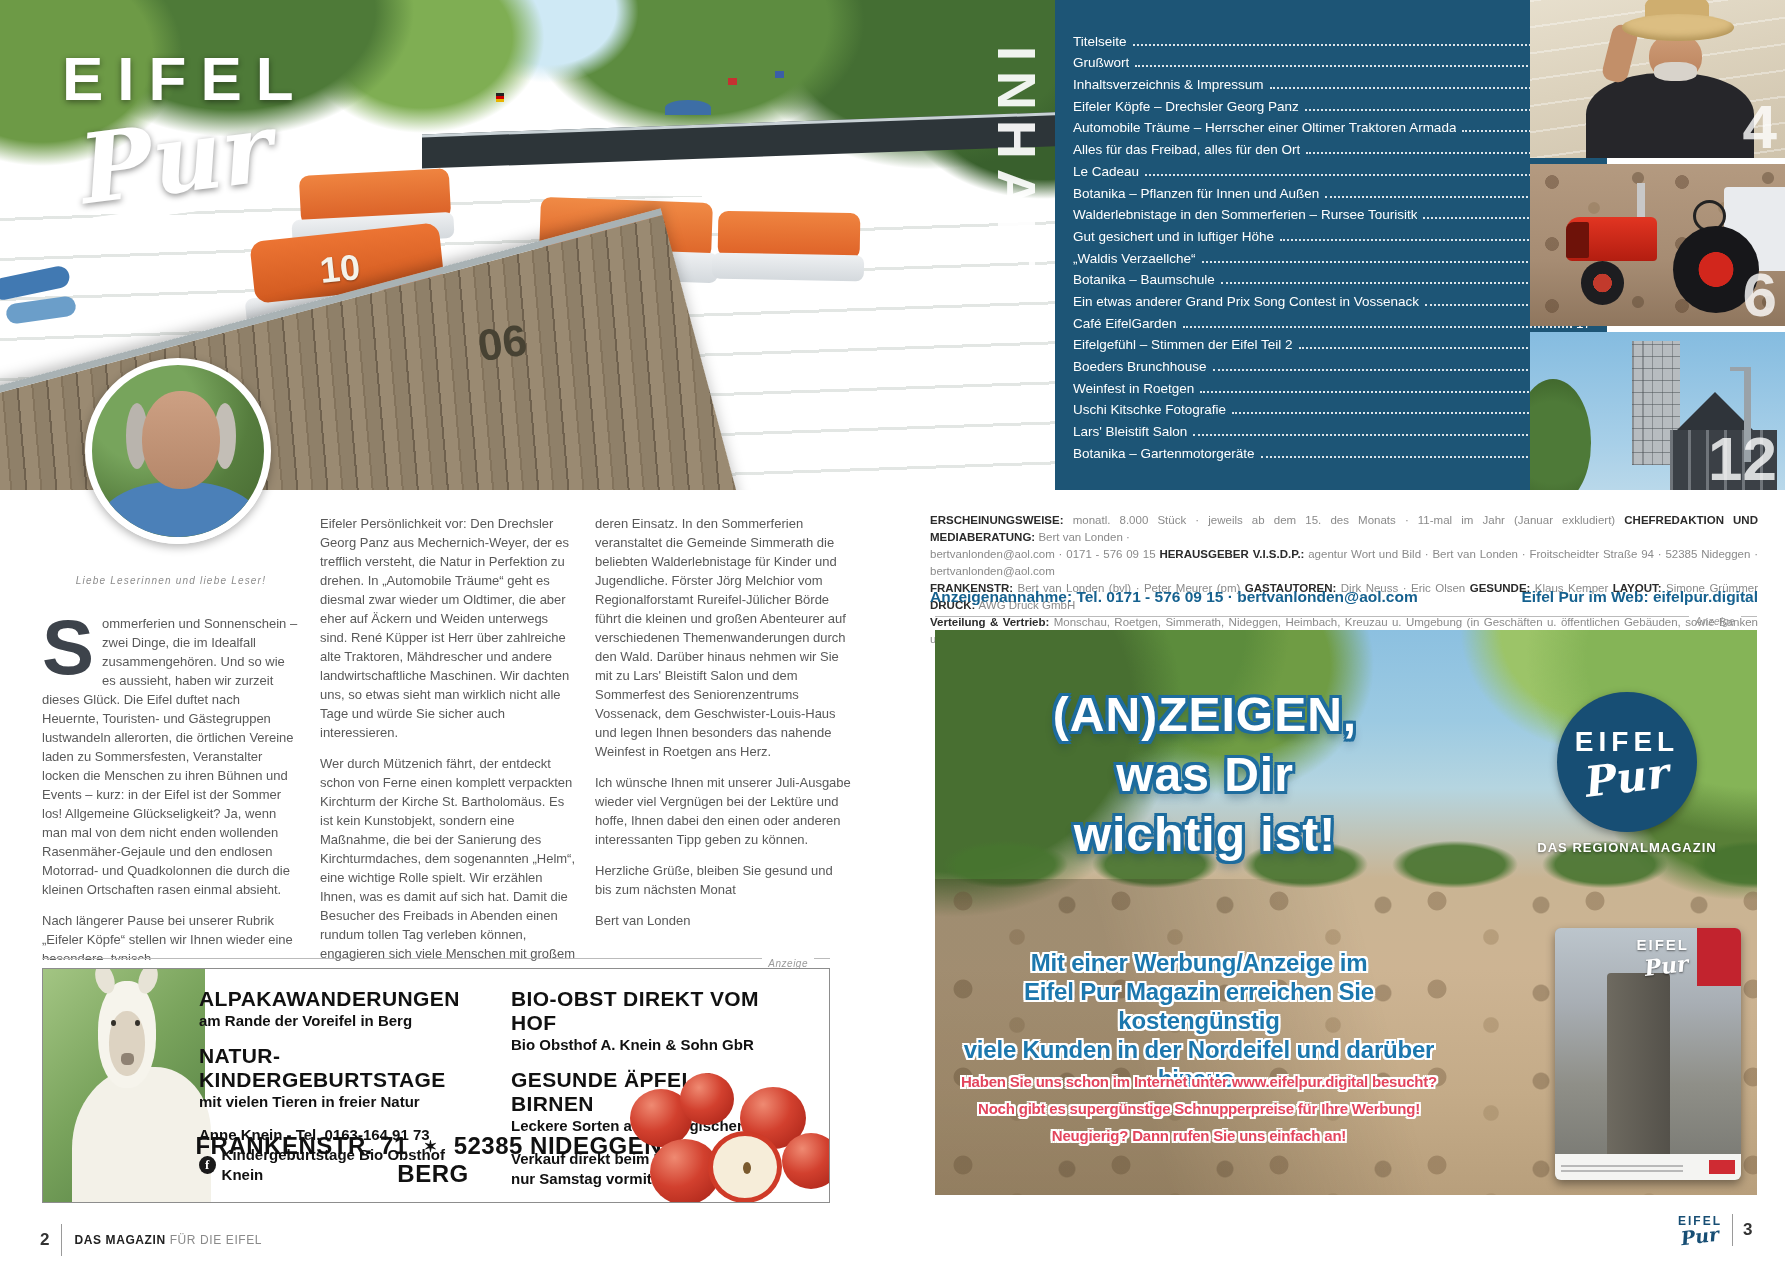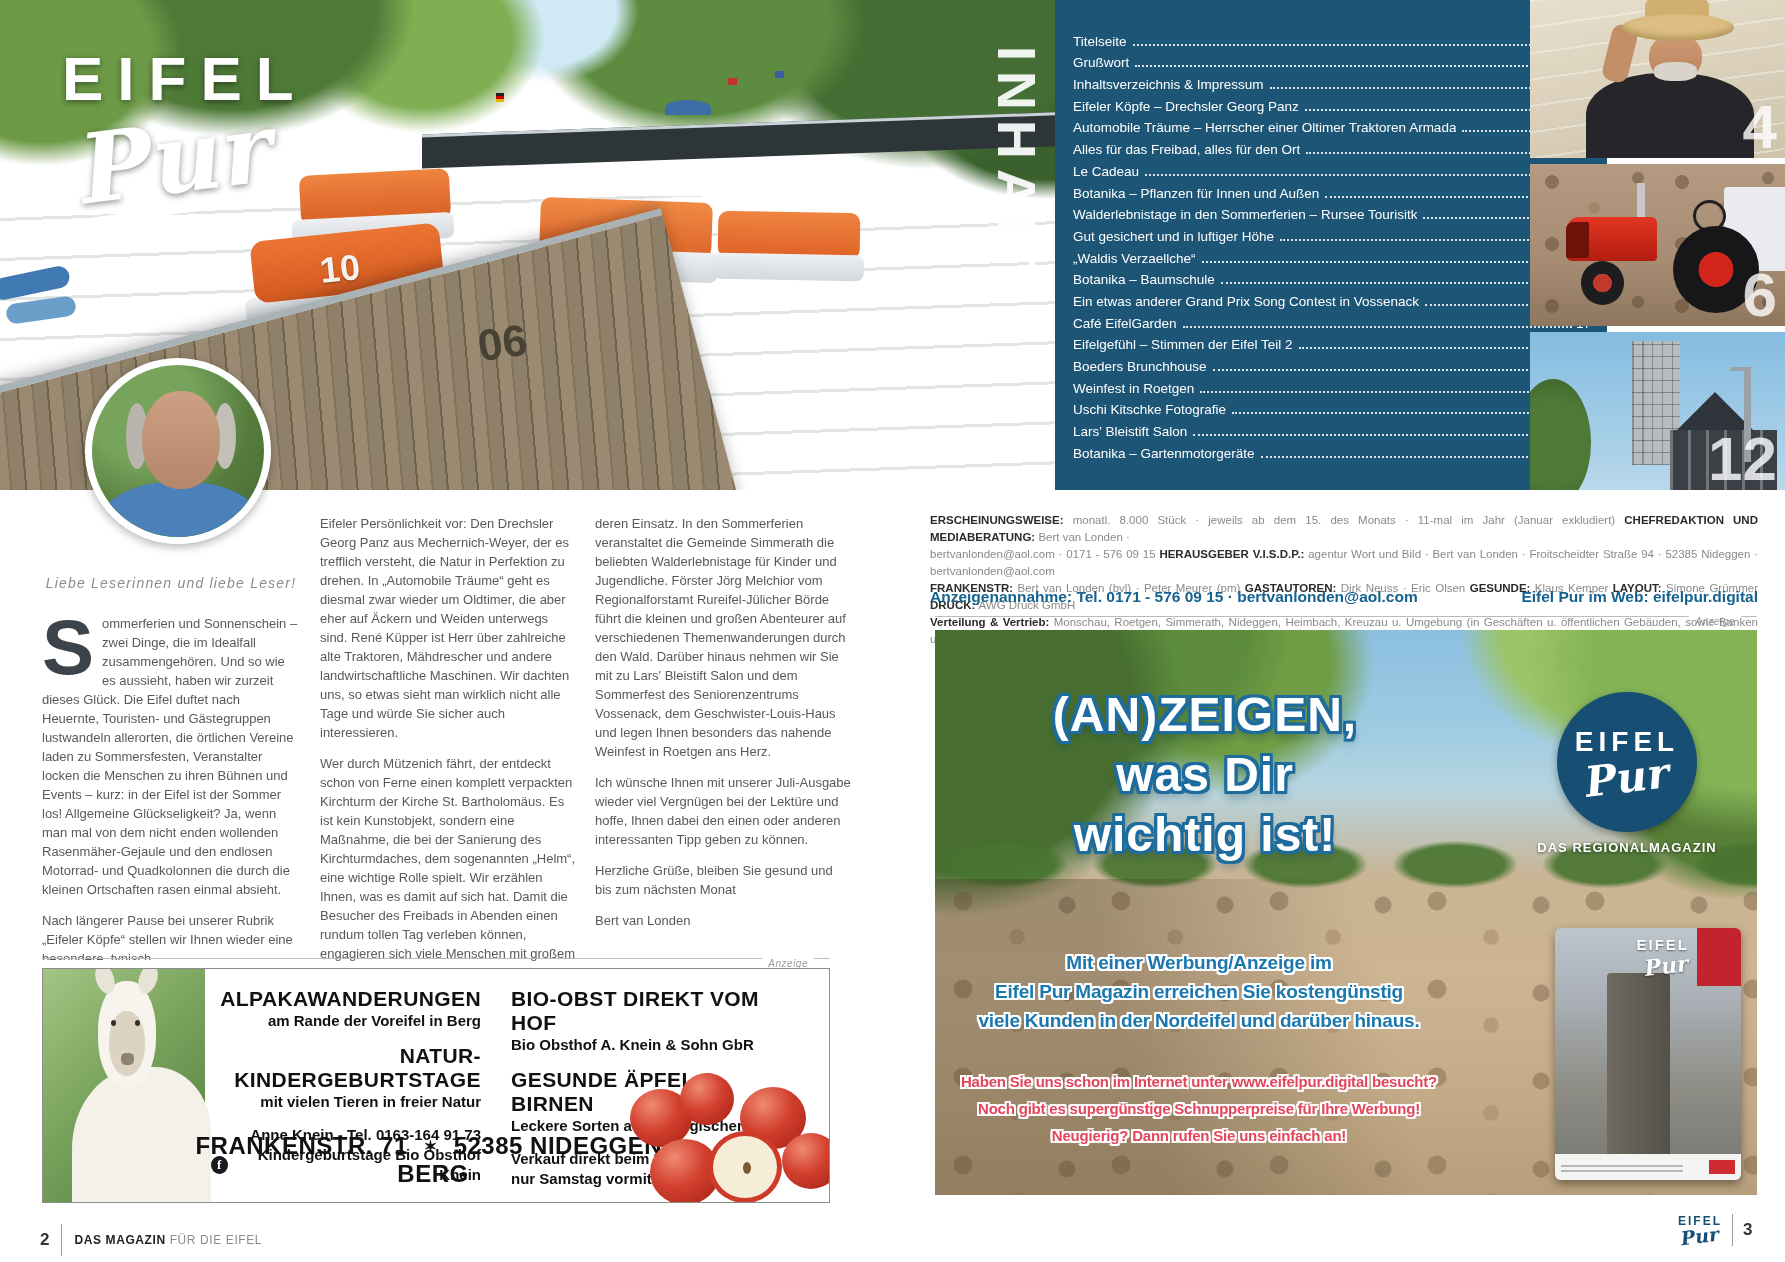--- a/index.html
+++ b/index.html
@@ -100,21 +100,21 @@
   .lamp:before { content:""; position:absolute; left:-14px; top:0; width:18px; height:4px; background:#9aa2a8; }
   .photo-num { position:absolute; right:8px; bottom:0; font-size:62px; font-weight:bold; line-height:1; color:rgba(255,255,255,.8); }
 
   
   .portrait { position:absolute; left:85px; top:358px; width:186px; height:186px; border-radius:50%; border:7px solid #fff; overflow:hidden;
     background:radial-gradient(circle at 30% 25%, #77a45c 0 30%, #567d3e 60%, #44652f 100%); box-shadow:0 3px 10px rgba(0,0,0,.3); }
   .po-face { position:absolute; left:50px; top:26px; width:78px; height:98px; border-radius:48%; background:linear-gradient(#cda083,#b5876a); }
   .po-hair-l { position:absolute; left:34px; top:38px; width:22px; height:66px; border-radius:50%; background:#b9b4ad; }
   .po-hair-r { position:absolute; left:122px; top:38px; width:22px; height:66px; border-radius:50%; background:#c3beb6; }
   .po-shirt { position:absolute; left:8px; top:116px; width:160px; height:80px; border-radius:50% 50% 0 0; background:#4b80b8; }
-  .greeting { position:absolute; left:42px; top:575px; width:258px; text-align:center; font-style:italic; color:#8c8c8c; font-size:14px; letter-spacing:1.2px; }
+  .greeting { position:absolute; left:42px; top:575px; width:258px; text-align:center; font-style:italic; color:#8c8c8c; font-size:10px; letter-spacing:1.2px; }
   .col { position:absolute; width:256px; font-size:13px; line-height:19px; color:#595959; overflow:hidden; }
   .col p { margin-bottom:12px; }
   .col1 { left:42px; top:614px; height:346px; }
   .col2 { left:320px; top:514px; height:448px; }
   .col3 { left:595px; top:514px; height:448px; }
   .dropcap { float:left; font-size:78px; line-height:60px; font-weight:bold; color:#3d434b; margin:3px 8px 0 0; }
 
   
   .impressum { position:absolute; left:930px; top:512px; width:828px; font-size:11.5px; line-height:17px; color:#8a8a8a; text-align:justify; }
   .imp-b { font-weight:bold; color:#2b2b2b; }
@@ -144,21 +144,21 @@
   .ad-wall { position:absolute; left:0; top:44%; width:100%; height:56%;
     background-image:
       linear-gradient(75deg, rgba(60,50,32,.30) 0 26%, transparent 55%),
       radial-gradient(circle 15px at 28px 22px, rgba(125,100,70,.45) 0 60%, transparent 66%),
       radial-gradient(circle 12px at 82px 58px, rgba(165,140,105,.55) 0 60%, transparent 70%),
       radial-gradient(circle 14px at 132px 26px, rgba(108,86,60,.4) 0 55%, transparent 65%);
     background-size:100% 100%,158px 88px,158px 88px,158px 88px; }
   .ad-headline { position:absolute; left:0; top:55px; width:540px; text-align:center; font-size:48px; line-height:60px; font-weight:bold; letter-spacing:1px; color:#fff;
     text-shadow:-3px -3px 0 #1e6c9e, 3px -3px 0 #1e6c9e, -3px 3px 0 #1e6c9e, 3px 3px 0 #1e6c9e, 0 -3px 0 #1e6c9e, 0 3px 0 #1e6c9e, -3px 0 0 #1e6c9e, 3px 0 0 #1e6c9e, 0 6px 10px rgba(0,40,70,.4); }
   .outline-w { text-shadow:-2px -2px 0 #fff, 2px -2px 0 #fff, -2px 2px 0 #fff, 2px 2px 0 #fff, 0 -2px 0 #fff, 0 2px 0 #fff, -2px 0 0 #fff, 2px 0 0 #fff; }
-  .ad-blue { position:absolute; left:8px; top:318px; width:512px; text-align:center; font-weight:bold; font-size:19px; line-height:29px; color:#1c77ad; letter-spacing:-.2px; }
+  .ad-blue { position:absolute; left:8px; top:318px; width:512px; text-align:center; font-weight:bold; font-size:24px; line-height:29px; color:#1c77ad; letter-spacing:-.2px; }
   .ad-red { position:absolute; left:8px; top:438px; width:512px; text-align:center; font-weight:bold; font-size:15px; line-height:27px; color:#e2455c; letter-spacing:-.2px; }
   .ad-logo-circle { position:absolute; left:622px; top:62px; width:140px; height:140px; border-radius:50%; background:#174e74;
     display:flex; flex-direction:column; align-items:center; justify-content:center; color:#fff; box-shadow:0 3px 8px rgba(0,0,0,.35); }
   .ad-logo-circle .cl1 { font-size:28px; font-weight:bold; letter-spacing:5px; }
   .ad-logo-circle .cl2 { font-family:"DejaVu Serif", serif; font-style:italic; font-weight:bold; font-size:42px; line-height:40px; transform:rotate(-7deg); }
   .ad-logo-tag { position:absolute; left:592px; top:210px; width:200px; text-align:center; color:#fff; font-weight:bold; font-size:13px; letter-spacing:1px; text-shadow:0 1px 3px rgba(0,0,0,.55); }
   .ad-cover { position:absolute; left:620px; top:298px; width:186px; height:252px; border-radius:6px; overflow:hidden; box-shadow:0 4px 10px rgba(0,0,0,.4); background:#9aa0a6; }
   .cov-bg { position:absolute; inset:0; background:linear-gradient(180deg,#bcc5cc 0%,#a8aeb4 30%,#8f8f88 62%,#767670 100%); }
   .cov-tower { position:absolute; left:28%; top:18%; width:34%; height:82%; background:linear-gradient(90deg,#6e6a60,#54514a); border-radius:4px 4px 0 0; }
   .cov-redbox { position:absolute; right:0; top:0; width:44px; height:58px; background:#c2232e; }
@@ -173,21 +173,21 @@
   .ad-alpaca { position:absolute; left:42px; top:968px; width:788px; height:235px; background:#fff; border:1px solid #8d8d8d; overflow:hidden; }
   .alp-photo { position:absolute; left:0; top:0; width:162px; height:100%; background:linear-gradient(135deg,#a3c583 0%,#7aa45d 45%,#4e7a3e 100%); }
   .alp-body { position:absolute; left:18%; top:42%; width:86%; height:70%; border-radius:50% 40% 0 0; background:#f3f1e8; }
   .alp-head { position:absolute; left:34%; top:5%; width:36%; height:46%; border-radius:46%; background:#f6f4ec; }
   .alp-ear1 { position:absolute; left:33%; top:-2%; width:11%; height:13%; border-radius:50%; background:#e7e3d6; transform:rotate(-18deg); }
   .alp-ear2 { position:absolute; left:59%; top:-2%; width:11%; height:13%; border-radius:50%; background:#e7e3d6; transform:rotate(18deg); }
   .alp-face { position:absolute; left:41%; top:18%; width:22%; height:28%; border-radius:48%; background:#ddd3c2; }
   .alp-eye1 { position:absolute; left:42%; top:22%; width:5px; height:6px; border-radius:50%; background:#33302a; }
   .alp-eye2 { position:absolute; left:57%; top:22%; width:5px; height:6px; border-radius:50%; background:#33302a; }
   .alp-nose { position:absolute; left:48%; top:36%; width:8%; height:5%; border-radius:40%; background:#8f8273; }
-  .adL-colA { position:absolute; left:168px; top:18px; width:270px; text-align:right; color:#111; }
+  .adL-colA { position:absolute; left:156px; top:18px; width:270px; text-align:left; color:#111; }
   .adL-colB { position:absolute; left:468px; top:18px; width:290px; text-align:left; color:#111; }
   .adL-title { font-size:21px; font-weight:bold; letter-spacing:.4px; line-height:24px; }
   .adL-sub { font-size:15px; font-weight:bold; line-height:19px; margin-bottom:14px; }
   .adL-line { font-size:15px; font-weight:bold; line-height:20px; }
   .fb-row { display:flex; justify-content:flex-end; align-items:center; gap:6px; }
   .fb-icon { width:18px; height:18px; border-radius:50%; background:#1a1a1a; color:#fff; font-family:"Liberation Serif", serif; font-weight:bold; font-size:13px; display:flex; align-items:center; justify-content:center; }
   .adL-address { position:absolute; left:150px; bottom:14px; width:480px; text-align:center; font-size:24px; font-weight:bold; color:#111; letter-spacing:.5px; }
   .adL-address .sep { padding:0 16px; font-size:16px; vertical-align:2px; }
   .apples { position:absolute; right:-8px; bottom:-10px; width:215px; height:125px; }
   .ap { position:absolute; border-radius:50%; background:radial-gradient(circle at 35% 28%, #ef8a72 0%, #d2402e 45%, #a31f14 100%); }

